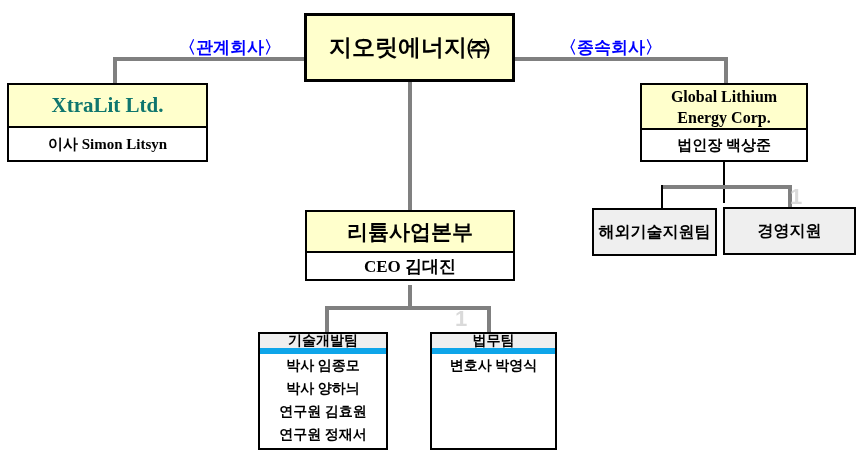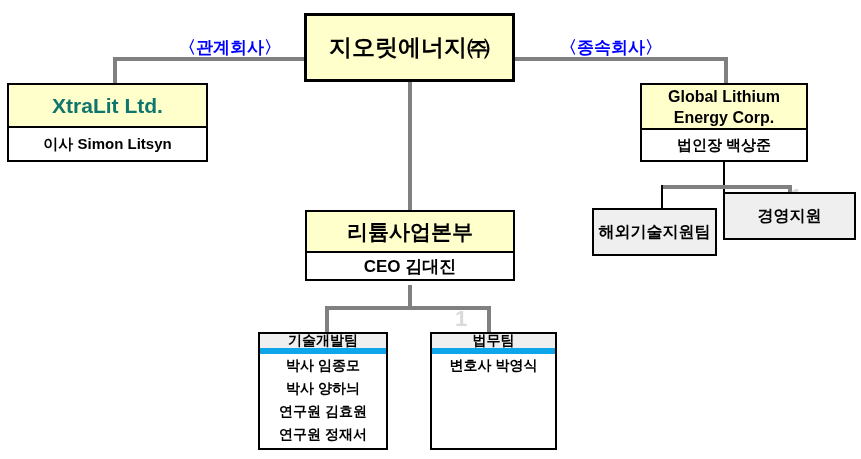--- a/index.html
+++ b/index.html
@@ -1,20 +1,20 @@
 <!DOCTYPE html>
 <html><head>
 <meta charset="utf-8">
 <style>
   html,body{margin:0;padding:0;background:#ffffff;}
   .canvas{
     position:relative;width:861px;height:459px;background:#ffffff;overflow:hidden;
     font-family:"Liberation Sans","DejaVu Sans",sans-serif;font-weight:bold;color:#000;
   }
-  .node{position:absolute;box-sizing:border-box;border:2px solid #000;background:#fff;}
+  .node{position:absolute;box-sizing:border-box;border:2px solid #000;background:#fff;font-family:Liberation Serif, serif;}
   .cell{display:flex;align-items:center;justify-content:center;text-align:center;box-sizing:border-box;}
   .yellow{background:#FFFFCC;}
   .grayfill{background:#EFEFEF;}
 
   
   #root-box{left:304px;top:13px;width:211px;height:69px;border-width:3px;}
   #root-box .cell{width:100%;height:100%;font-size:23px;}
 
   
   #xtralit-box{left:7px;top:83px;width:201px;}
@@ -26,21 +26,21 @@
   #global-box .hdr{height:45px;border-bottom:2px solid #000;font-size:16px;line-height:21px;flex-direction:column;}
   #global-box .bdy{height:30px;font-size:15px;}
 
   
   #lithium-box{left:305px;top:210px;width:210px;}
   #lithium-box .hdr{height:41px;border-bottom:2px solid #000;font-size:21px;}
   #lithium-box .bdy{height:26px;font-size:17px;}
 
   
   #overseas-box{left:592px;top:208px;width:125px;height:48px;}
-  #mgmt-box{left:723px;top:192px;width:133px;height:48px;}
+  #mgmt-box{left:723px;top:207px;width:133px;height:48px;}
   #overseas-box .cell,#mgmt-box .cell{width:100%;height:100%;font-size:16px;}
 
   
   #tech-box{left:258px;top:332px;width:130px;height:118px;}
   #legal-box{left:430px;top:332px;width:127px;height:118px;}
   .team-hdr{height:20px;border-bottom:6px solid #0ea5e9;font-size:14px;background:#EFEFEF;}
   .member{height:24px;font-size:14px;display:flex;align-items:center;justify-content:center;}
   #tech-box .member{height:23px;}
 
   

